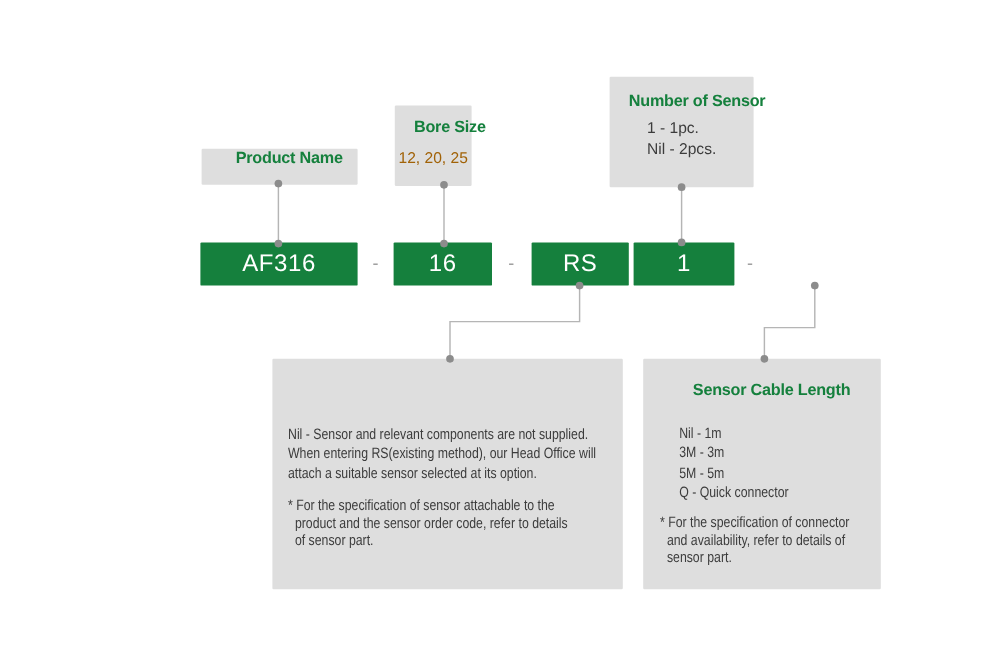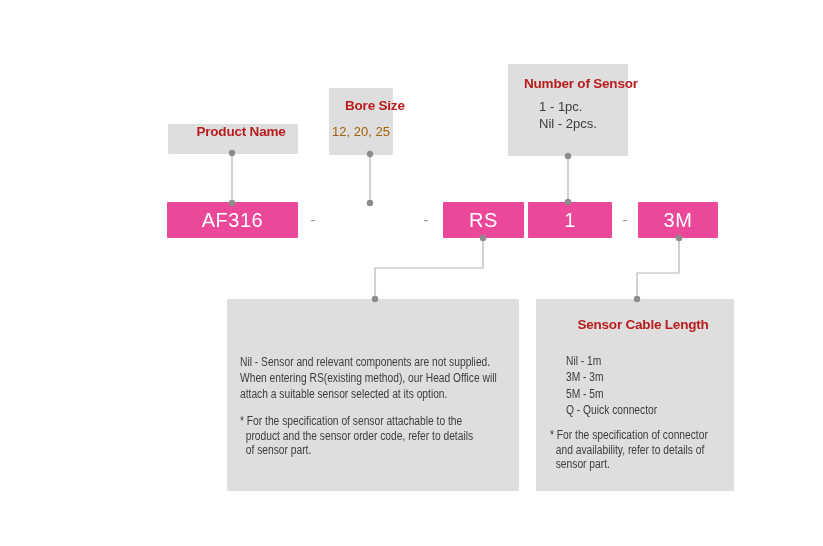--- a/index.html
+++ b/index.html
@@ -4,25 +4,25 @@
 <style>
   html,body{margin:0;padding:0;background:#fff;}
   #canvas{
     position:relative;width:823px;height:546px;background:#ffffff;overflow:hidden;
     font-family:"Liberation Sans", sans-serif;
   }
   .panel{
     position:absolute;background:#dedede;border-radius:1px;
   }
   .panel-title{
-    color:#b91c1c;font-weight:bold;font-size:13.5px;text-align:center;
+    color:#15803d;font-weight:bold;font-size:13.5px;text-align:center;
     letter-spacing:-0.2px;white-space:nowrap;padding-left:16px;
   }
   .code-box{
-    position:absolute;top:202px;height:36px;background:#ec4899;border-radius:1px;
+    position:absolute;top:202px;height:36px;background:#15803d;border-radius:1px;
     display:flex;align-items:center;justify-content:center;
     color:#ffffff;font-size:20px;letter-spacing:0.5px;
   }
   .separator{
     position:absolute;top:202px;height:36px;line-height:36px;
     color:#999999;font-size:15px;transform:translateX(-50%);
   }
   .body-line{
     color:#3c3c3c;font-size:12.5px;line-height:15.8px;white-space:nowrap;
     transform:scaleX(0.82);transform-origin:0 0;letter-spacing:0;
@@ -55,25 +55,25 @@
   <div class="panel" style="left:508px;top:64px;width:120px;height:92px;">
     <div class="panel-title" style="margin-top:12px;">Number of Sensor</div>
     <div class="mini-lines">
       <div>1 - 1pc.</div>
       <div>Nil - 2pcs.</div>
     </div>
   </div>
 
   <div class="code-box" style="left:167px;width:131px;">AF316</div>
   <div class="separator" style="left:313px;">-</div>
+  <div class="code-box" style="left:328px;width:82px;">16</div>
   <div class="separator" style="left:426px;">-</div>
   <div class="code-box" style="left:443px;width:81px;">RS</div>
   <div class="code-box" style="left:528px;width:84px;">1</div>
   <div class="separator" style="left:625px;">-</div>
-  <div class="code-box" style="left:638px;width:80px;">3M</div>
 
   <div class="panel" style="left:227px;top:299px;width:292px;height:192px;">
     <div class="abs" style="left:13px;top:56px;">
       <div class="body-line">Nil - Sensor and relevant components are not supplied.</div>
       <div class="body-line">When entering RS(existing method), our Head Office will</div>
       <div class="body-line">attach a suitable sensor selected at its option.</div>
     </div>
     <div class="abs note-block" style="left:13px;top:115px;">
       <div class="body-line">* For the specification of sensor attachable to the</div>
       <div class="body-line">product and the sensor order code, refer to details</div>

